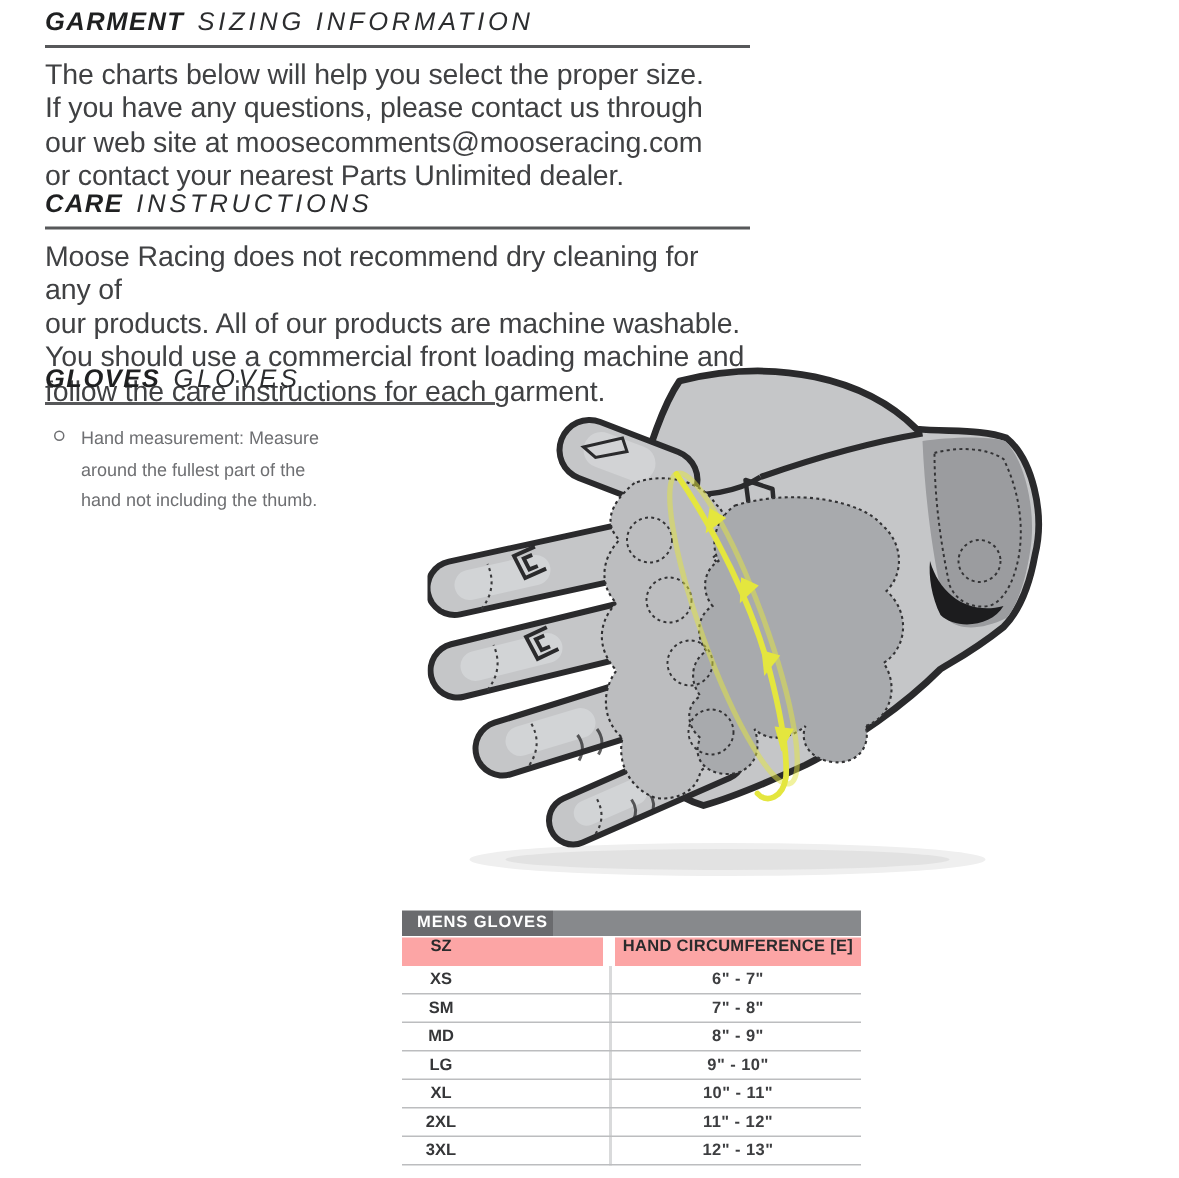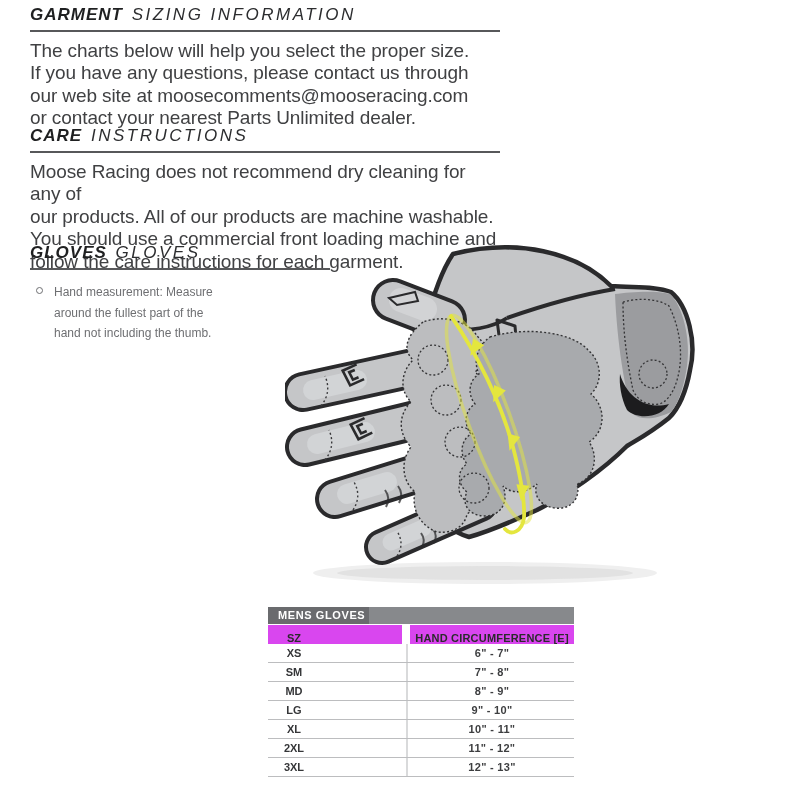--- a/index.html
+++ b/index.html
@@ -33,21 +33,21 @@
   
   .glove-wrap{position:absolute;left:285px;top:242px;width:460px;height:350px;}
   
   .size-table{position:absolute;left:268px;top:607px;width:306px;font-size:11px;}
   .ttitle{
     height:17px;line-height:17px;color:#ffffff;font-weight:bold;letter-spacing:0.6px;
     padding-left:10px;box-sizing:border-box;
     background:linear-gradient(to right,#6a6b6e 0 33%,#87898c 33% 100%);
   }
   .thead{display:flex;height:19px;margin-top:1px;}
-  .thead .hcell{background:#d946ef;display:flex;align-items:flex-end;font-weight:bold;color:#2a2b2c;}
+  .thead .hcell{background:#fca5a5;display:flex;align-items:flex-start;font-weight:bold;color:#2a2b2c;}
   .hcell-sz{width:134px;}
   .hcell-sz span{display:block;width:52px;text-align:center;}
   .hgap{width:8px;background:#ffffff;}
   .hcell-val{flex:1;justify-content:center;letter-spacing:0.2px;}
   .tbody{
     position:relative;
     background:linear-gradient(to right,transparent 0 138px,#d9dadb 138px 140px,transparent 140px);
   }
   .trow{display:flex;height:18px;border-bottom:1px solid #bcbdbf;align-items:center;justify-content:space-between;}
   .tcell-sz{width:134px;font-weight:bold;color:#353638;}

